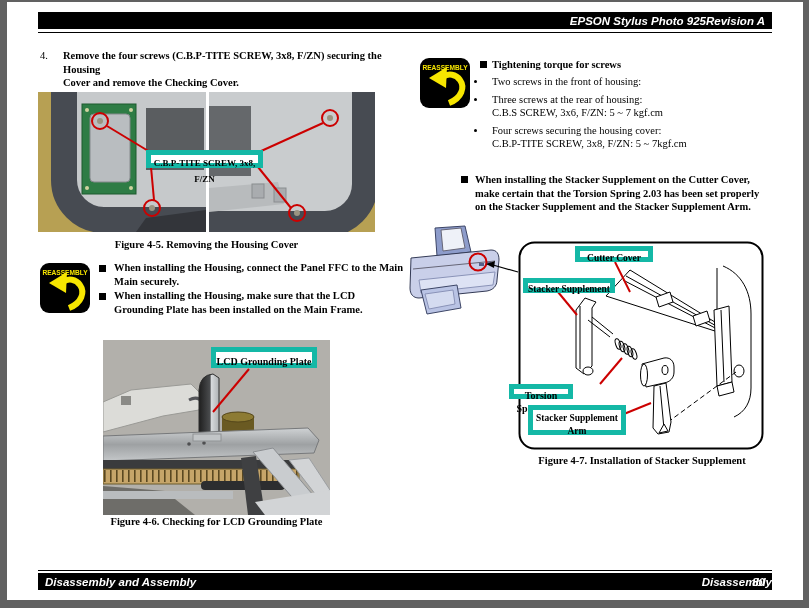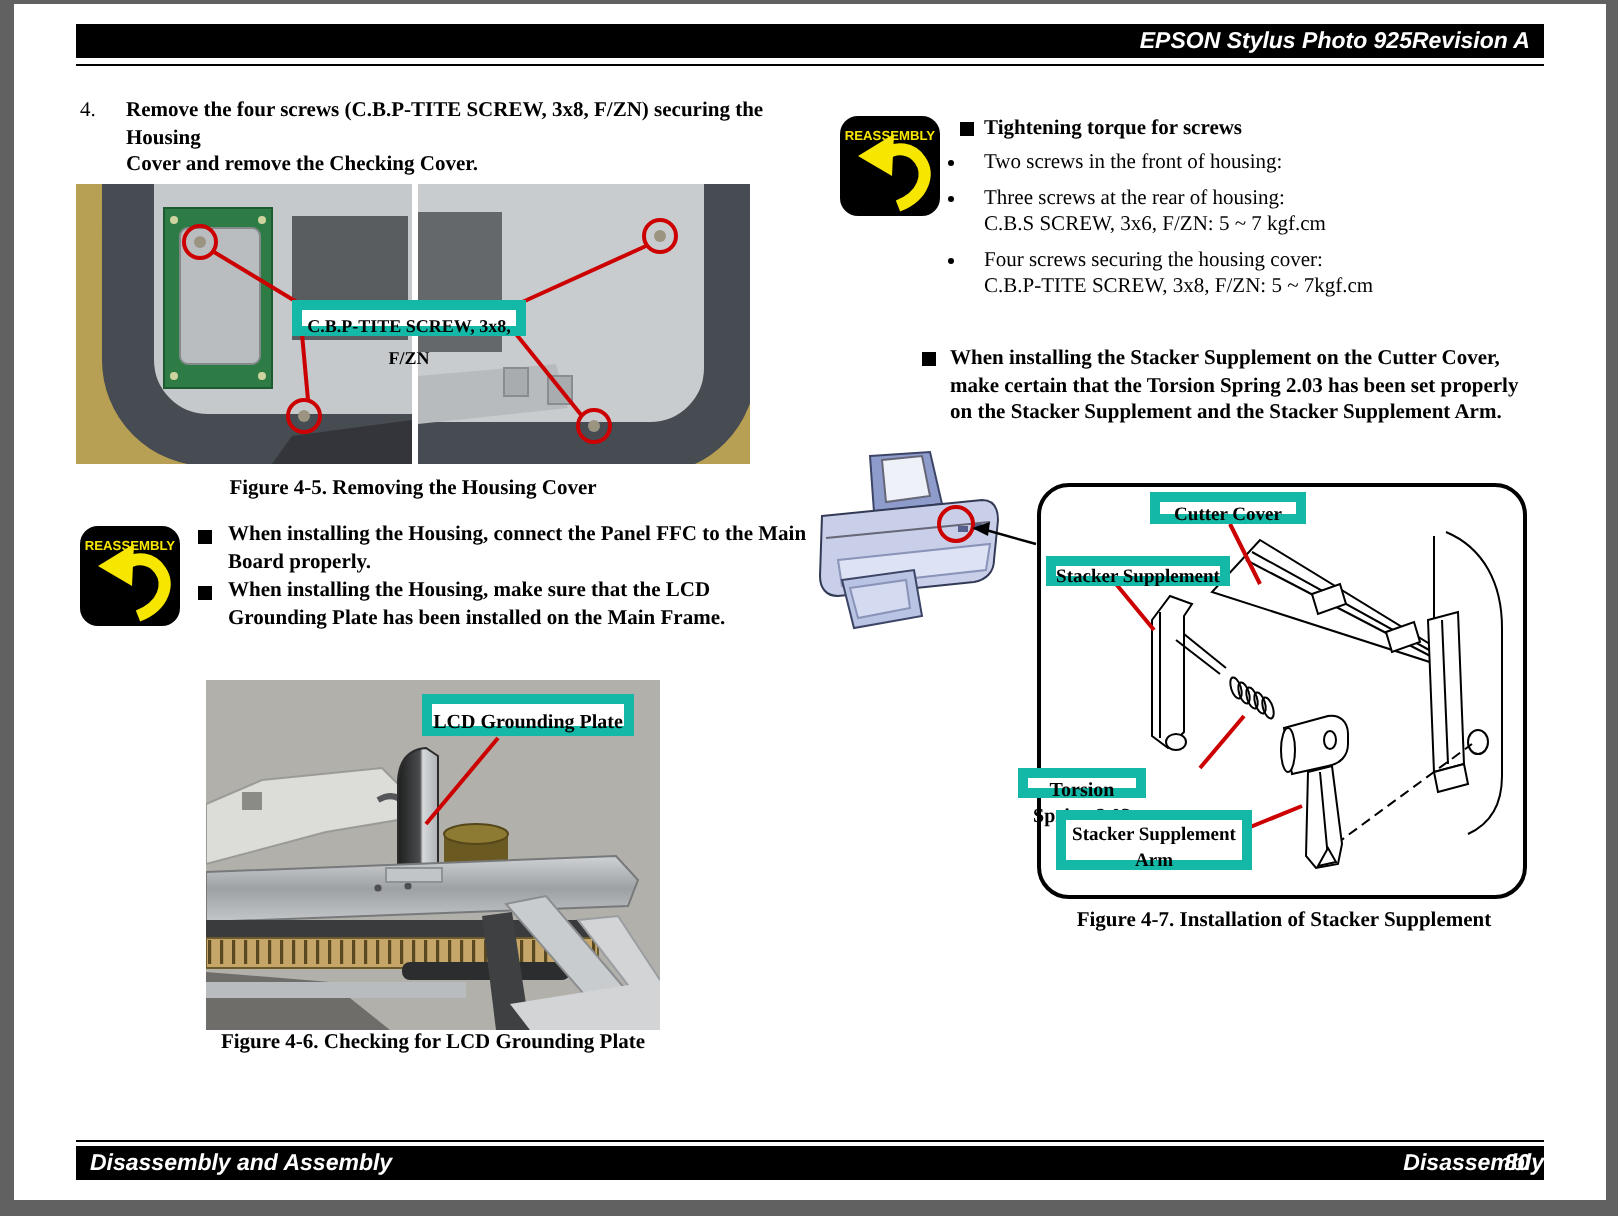--- a/index.html
+++ b/index.html
@@ -121,21 +121,21 @@
 
   <svg class="abs icon-reassembly" style="left:33px;top:261px;" viewBox="0 0 50 50">
     <rect x="0" y="0" width="50" height="50" rx="9" fill="#000"></rect>
     <text x="25" y="12" text-anchor="middle" fill="#f7e600" font-family="Liberation Sans,sans-serif" font-weight="bold" font-size="6.6">REASSEMBLY</text>
     <path d="M 29,45 C 42,40 45,29 40,22 C 36,16 28,15 23,19" stroke="#f7e600" stroke-width="6" fill="none"></path>
     <polygon points="27,9 9,20 26,30" fill="#f7e600"></polygon>
   </svg>
   <div class="abs" style="left:92px;top:259px;width:310px;">
     <div class="bullet">
       <div>When installing the Housing, connect the Panel FFC to the Main</div>
-      <div>Board properly.</div>
+      <div>Main securely.</div>
     </div>
     <div class="bullet">
       <div>When installing the Housing, make sure that the LCD</div>
       <div>Grounding Plate has been installed on the Main Frame.</div>
     </div>
   </div>
 
   <svg class="abs" style="left:96px;top:338px;" width="227" height="175" viewBox="0 0 227 175">
     <defs>
       <linearGradient id="plateGrad" x1="0" y1="0" x2="1" y2="0">

